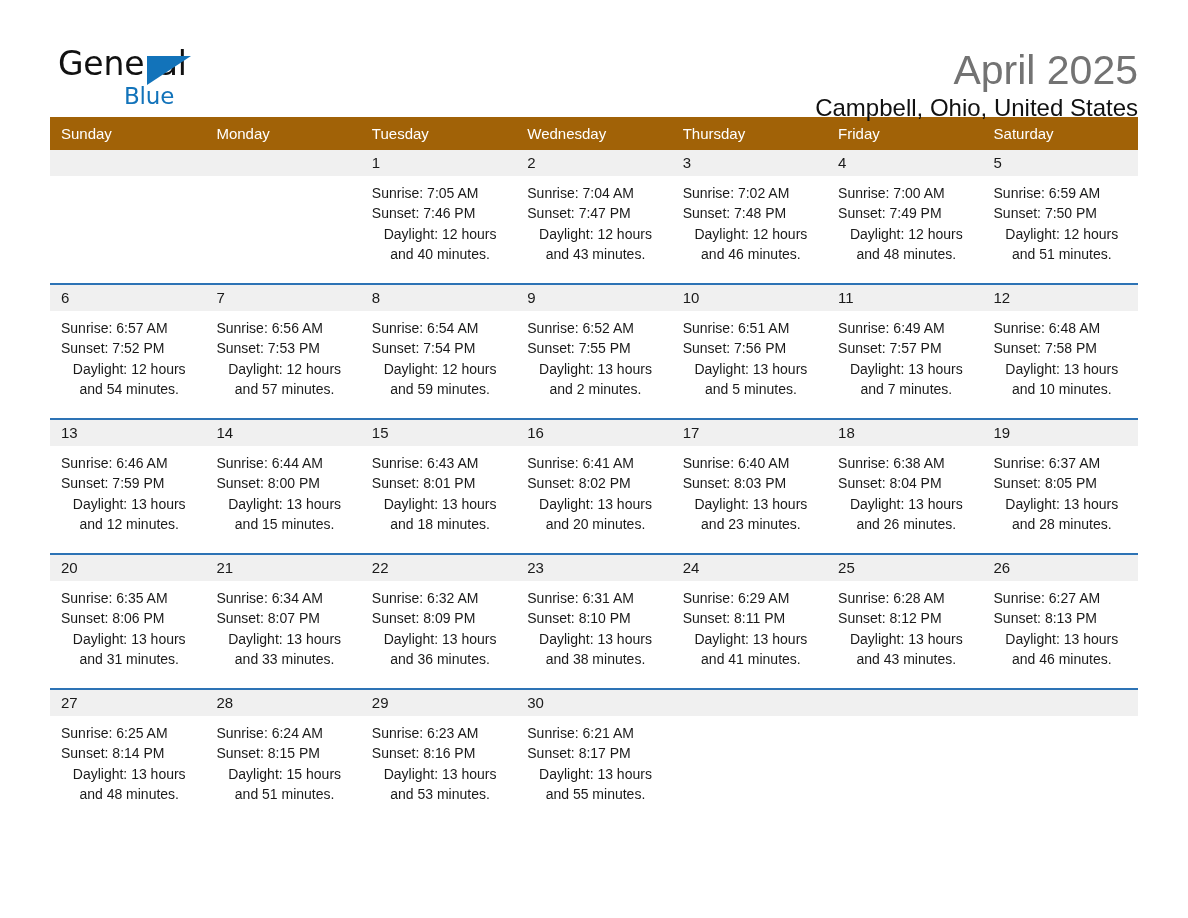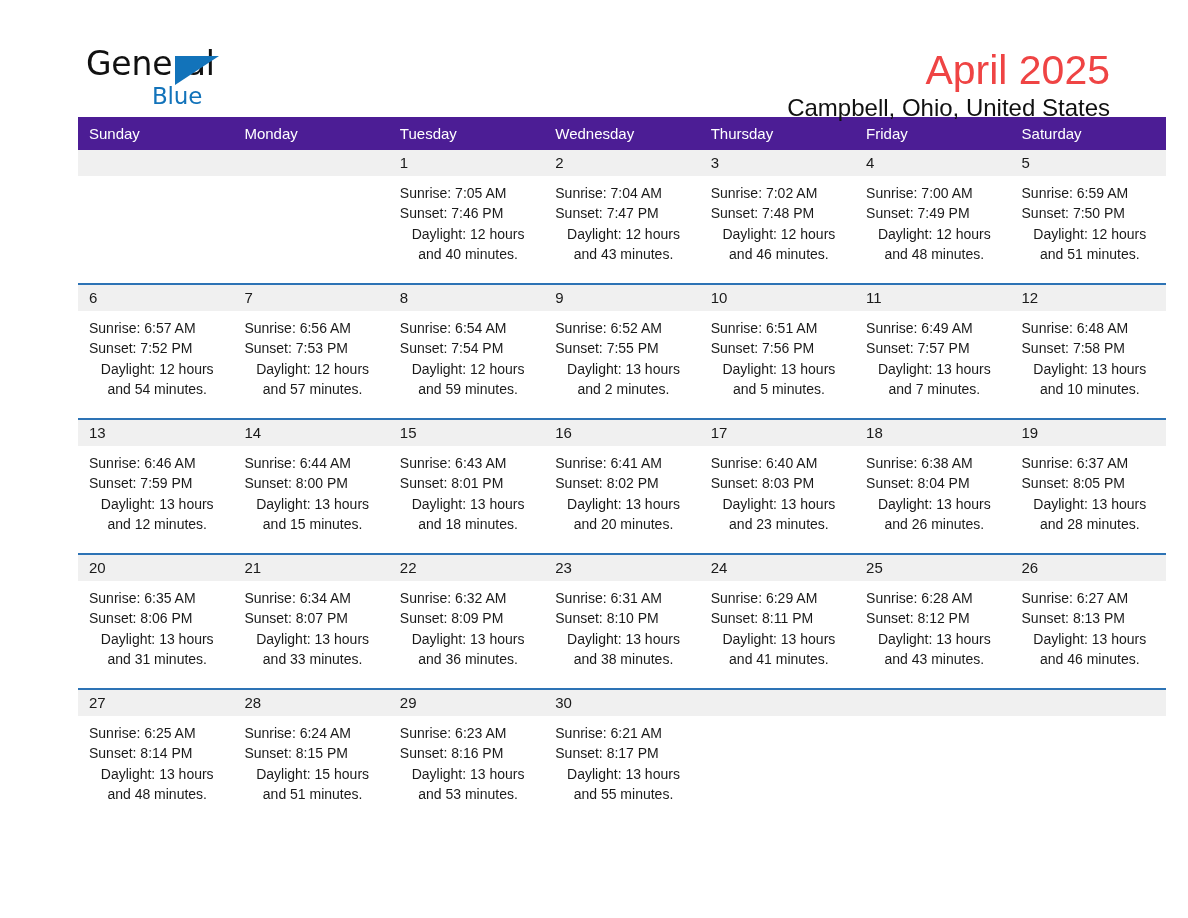--- a/index.html
+++ b/index.html
@@ -13,21 +13,21 @@
     background: #ffffff;
     font-family: "Liberation Sans", sans-serif;
     color: #1a1a1a;
     overflow: hidden;
   }
   .page {
     position: relative;
     width: 1188px;
     height: 682px;
     box-sizing: border-box;
-    padding: 0 78px;
+    padding: 0 50px;
   }
 
   
   .header {
     display: flex;
     align-items: flex-start;
     justify-content: space-between;
     padding-top: 44px;
     height: 106px;
     box-sizing: border-box;
@@ -70,21 +70,21 @@
     font-weight: 400;
   }
   .title-block {
     text-align: right;
     padding-top: 2px;
   }
   .cal-title {
     font-size: 41px;
     line-height: 48px;
     font-weight: 400;
-    color: #ef4444;
+    color: #737373;
     letter-spacing: 0px;
     white-space: nowrap;
   }
   .cal-subtitle {
     margin-top: 0;
     font-size: 24px;
     line-height: 28px;
     font-weight: 400;
     color: #111111;
     white-space: nowrap;
@@ -93,21 +93,21 @@
   
   .calendar {
     width: 1088px;
     margin-top: 11px;
     border-collapse: collapse;
     table-layout: fixed;
   }
   .calendar col { width: 155.43px; }
 
   .calendar thead th {
-    background: #4c1d95;
+    background: #a16207;
     color: #ffffff;
     font-size: 15px;
     font-weight: 400;
     text-align: left;
     padding: 8px 0 8px 11px;
     height: 30px;
     box-sizing: border-box;
     vertical-align: middle;
   }
 

